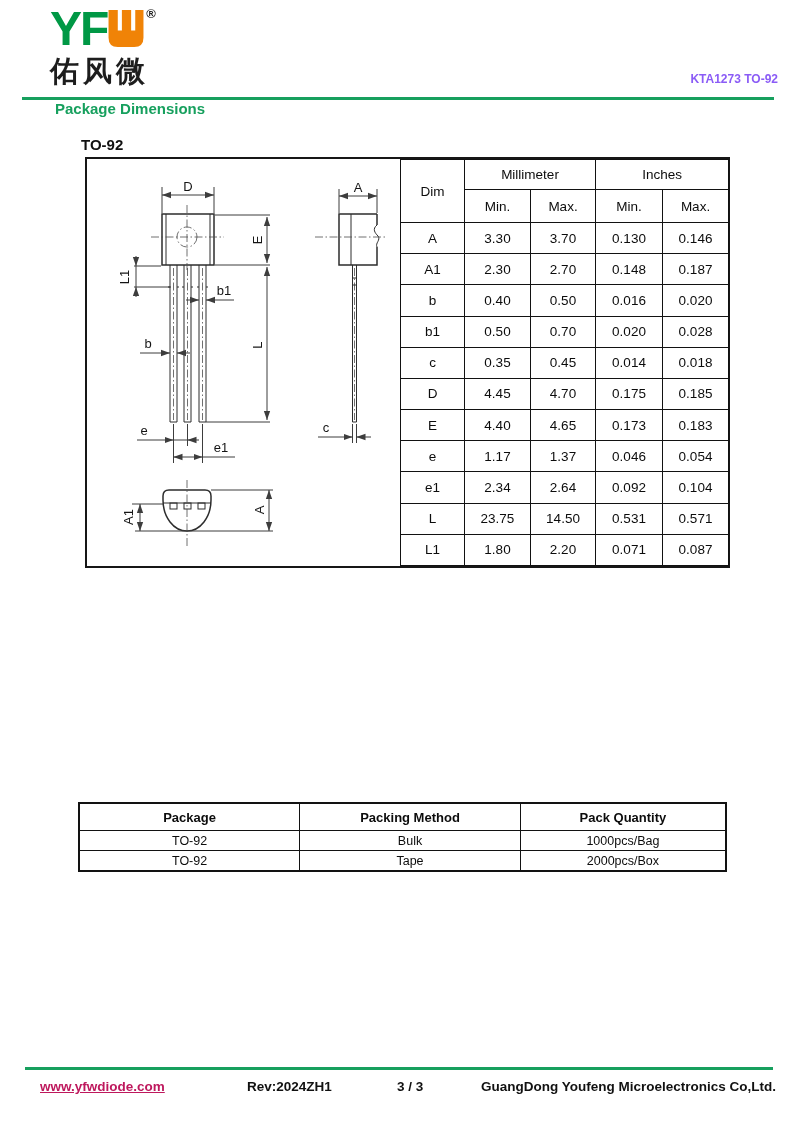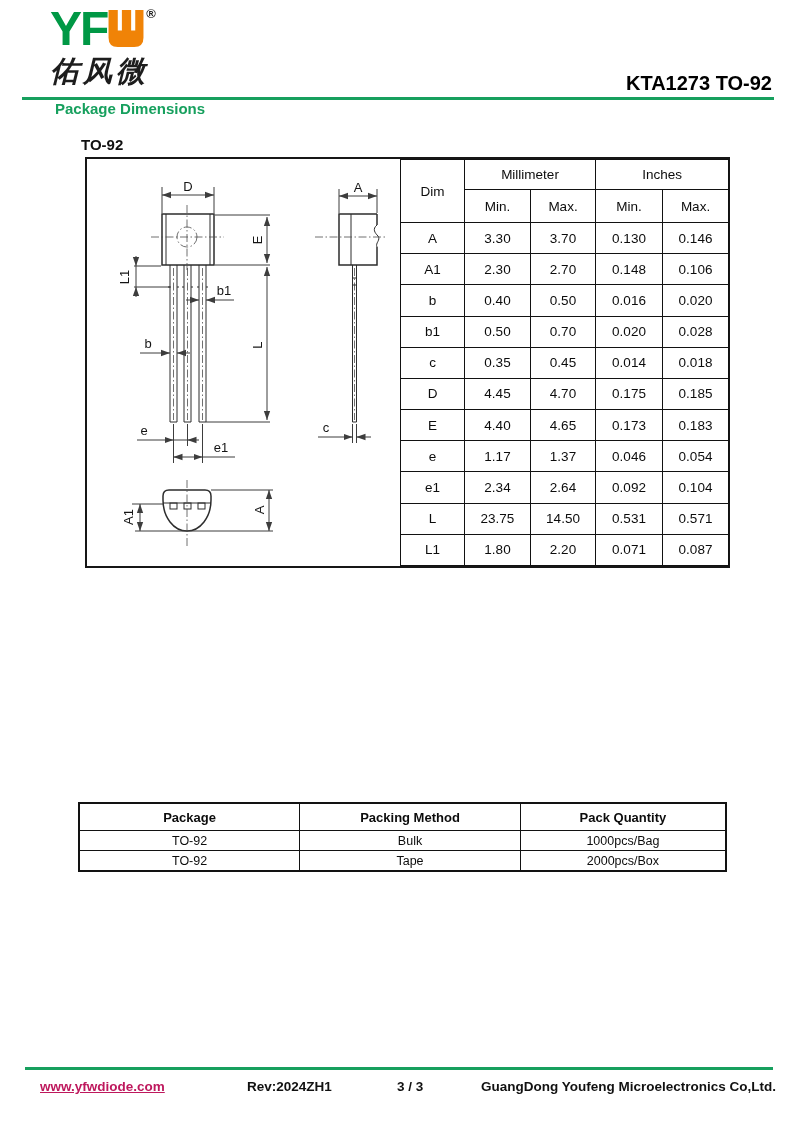--- a/index.html
+++ b/index.html
@@ -5,22 +5,22 @@
   html,body{margin:0;padding:0;background:#ffffff;}
   .page{position:relative;width:796px;height:1131px;background:#fff;overflow:hidden;
         font-family:"Liberation Sans",sans-serif;color:#000;}
 
   
   .logo{position:absolute;left:50px;top:10px;}
   .logo-row{display:flex;align-items:flex-end;}
   .logo-yf{font-size:48px;font-weight:bold;color:#009845;line-height:0.78;letter-spacing:-2px;}
   .logo-w{width:36px;height:37px;margin-left:1px;display:block;}
   .logo-reg{font-size:13px;font-weight:bold;color:#222;align-self:flex-start;margin-left:2px;margin-top:-4px;}
-  .logo-cn{font-size:29px;font-weight:bold;color:#1d1d1d;letter-spacing:4px;margin-top:5px;font-style:italic;}
-  .doc-title{position:absolute;right:24px;top:72px;font-size:20px;font-weight:bold;color:#000000;}
+  .logo-cn{font-size:29px;font-weight:bold;color:#1d1d1d;letter-spacing:4px;margin-top:5px;}
+  .doc-title{position:absolute;right:18px;top:72px;font-size:12px;font-weight:bold;color:#8b5cf6;}
   .rule-top{position:absolute;left:22px;right:22px;top:97px;height:3px;background:#17a05e;}
 
   .section-heading{position:absolute;left:55px;top:100px;font-size:15px;font-weight:bold;color:#17a05e;}
   .sub-heading{position:absolute;left:81px;top:136px;font-size:15px;font-weight:bold;color:#111;}
 
   
   .dim-box{position:absolute;left:85px;top:157px;width:645px;height:411px;
            border:2px solid #161616;box-sizing:border-box;display:flex;}
   .drawing-area{width:313px;height:100%;}
   .drawing-area svg{display:block;}
@@ -205,21 +205,21 @@
             <td>3.30</td>
             <td>3.70</td>
             <td>0.130</td>
             <td>0.146</td>
           </tr>
           <tr>
             <td>A1</td>
             <td>2.30</td>
             <td>2.70</td>
             <td>0.148</td>
-            <td>0.106</td>
+            <td>0.187</td>
           </tr>
           <tr>
             <td>b</td>
             <td>0.40</td>
             <td>0.50</td>
             <td>0.016</td>
             <td>0.020</td>
           </tr>
           <tr>
             <td>b1</td>

